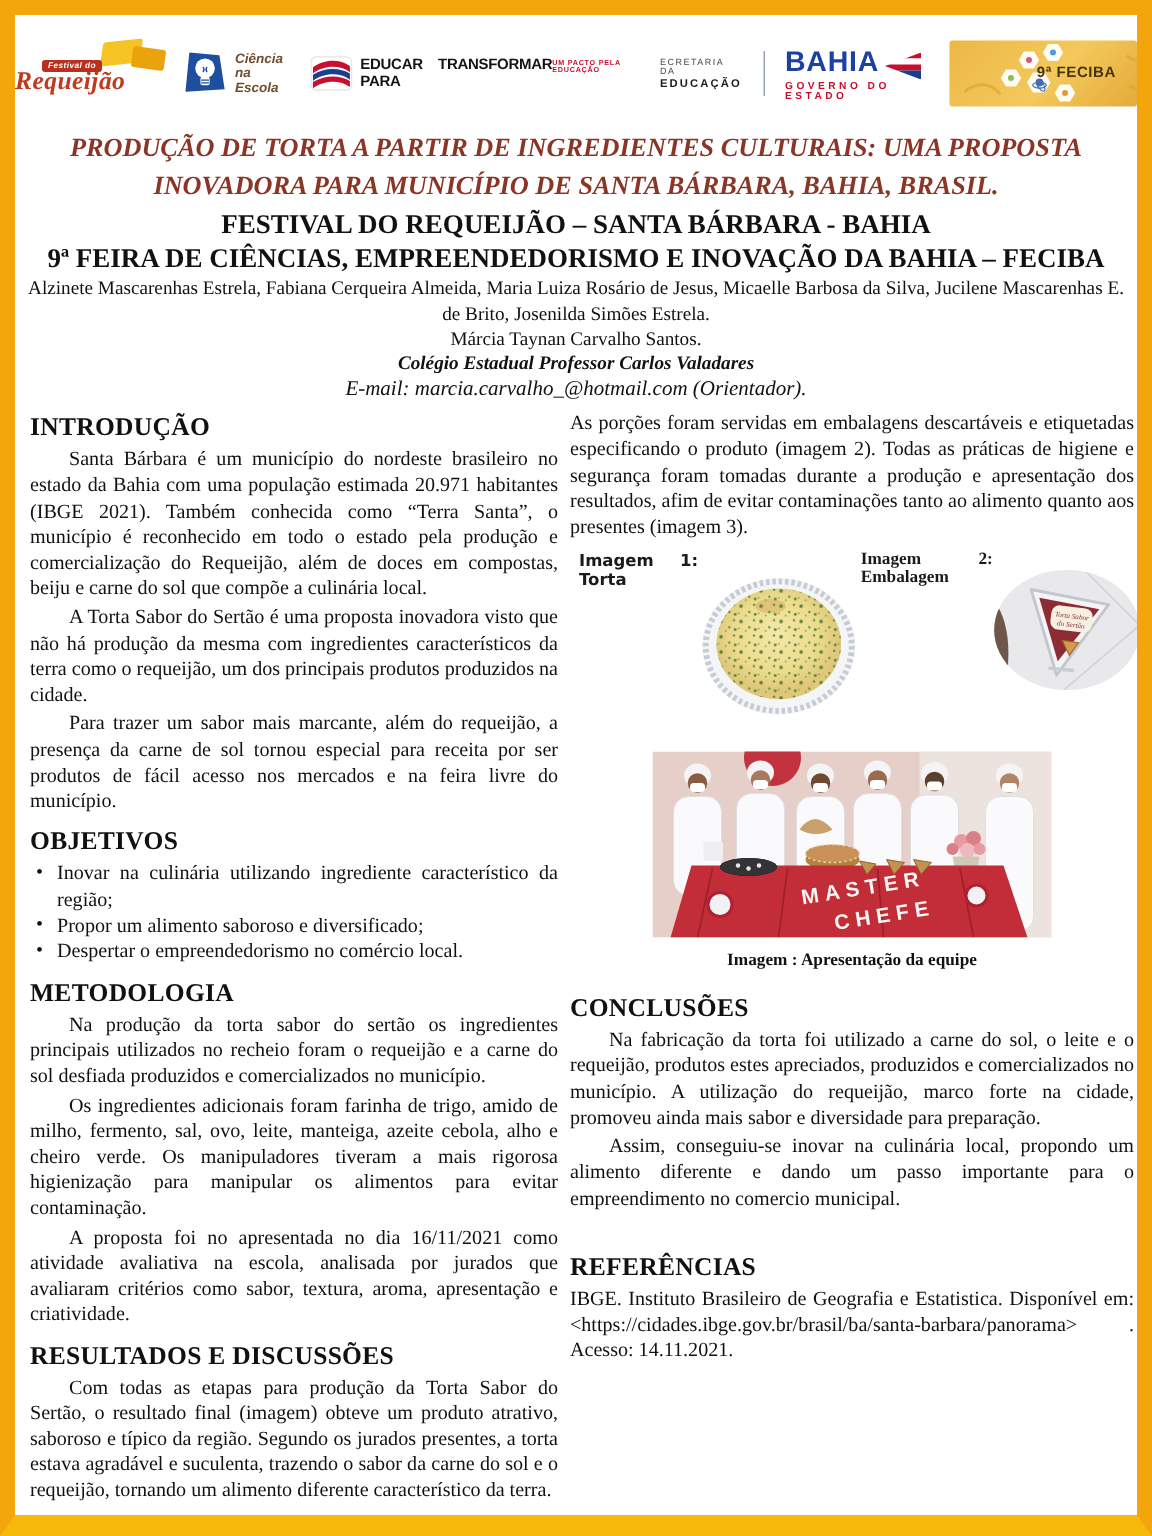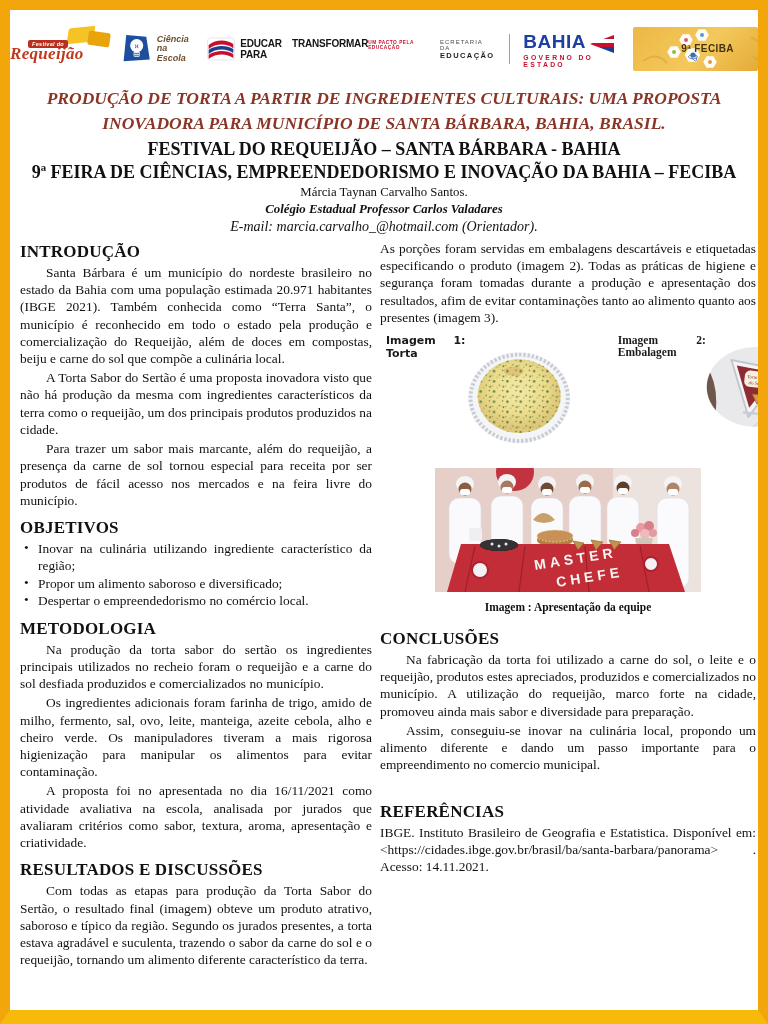--- a/index.html
+++ b/index.html
@@ -22,21 +22,21 @@
   .edu-sub{font:bold 4.8px "Liberation Sans",sans-serif;color:#C8102E;letter-spacing:.5px;margin-top:2px;}
   .sec-text{display:flex;flex-direction:column;line-height:1.2;justify-content:center;}
   .sec-l1{font:400 6px "Liberation Sans",sans-serif;color:#4c4c4c;letter-spacing:1px;}
   .sec-l2{font:800 7.5px "Liberation Sans",sans-serif;color:#1c1c1c;letter-spacing:1.4px;}
   .hdr-divider{width:1px;height:30px;background:#9aa3b5;}
   .bahia-logo{display:flex;flex-direction:column;align-items:flex-start;line-height:1;}
   .bahia-top{display:flex;align-items:flex-end;gap:2px;}
   .bahia-word{font:800 19px "Liberation Sans",sans-serif;color:#1D41A3;letter-spacing:.5px;}
   .bahia-sub{font:bold 6.8px "Liberation Sans",sans-serif;color:#C8102E;letter-spacing:2.3px;margin-top:1px;}
   .feciba{position:relative;width:152px;height:44px;background:linear-gradient(135deg,#ECB845,#F4C85C 55%,#E4AB38);border-radius:2px;overflow:hidden;}
-  .feciba-label{position:absolute;right:24px;top:16px;font:bold 10px "Liberation Sans",sans-serif;color:#44350f;letter-spacing:.4px;text-align:center;}
+  .feciba-label{position:absolute;right:14px;top:16px;font:bold 10px "Liberation Sans",sans-serif;color:#44350f;letter-spacing:.4px;text-align:center;}
   
   .poster-title{width:696px;margin:8px auto 2px;text-align:center;font:bold italic 17.5px "Liberation Serif",serif;color:#8A3525;line-height:1.42;}
   .meta{text-align:center;line-height:1.3;}
   .meta .ev{font-weight:bold;font-size:18px;}
   .meta .au{font-size:12.8px;width:736px;margin:0 auto;}
   .meta .sch{font-size:12.8px;font-weight:bold;font-style:italic;}
   .meta .em{font-size:14px;font-style:italic;}
   
   .columns{display:grid;grid-template-columns:352px 376px;gap:8px;padding:4px 6px 0 10px;height:762px;overflow:hidden;}
   .col{text-align:justify;}
@@ -44,21 +44,21 @@
   h2.first{margin-top:2px;}
   .col p{font-size:13.4px;line-height:1.285;margin:0 0 2px;text-indent:26px;}
   .col p.noindent{text-indent:0;}
   ul.obj{list-style:none;margin:1px 0 2px;padding:0 0 0 2px;}
   ul.obj li{font-size:13.4px;line-height:1.3;padding-left:16px;position:relative;}
   ul.obj li::before{content:"•";position:absolute;left:2px;top:-1px;}
   
   .figs-row{display:flex;justify-content:space-between;margin:8px 0 0;padding:0 6px;}
   .fig{display:flex;}
   .fig-cap-sans{font:bold 11px "DejaVu Sans",sans-serif;color:#1a1a1a;margin-bottom:4px;}
-  .fig-cap-serif{font:bold 11.5px "Liberation Serif",serif;color:#1a1a1a;margin-bottom:4px;margin-left:44px;}
+  .fig-cap-serif{font:bold 11.5px "Liberation Serif",serif;color:#1a1a1a;margin-bottom:4px;}
   .team-wrap{display:flex;flex-direction:column;align-items:center;margin-top:8px;}
   .team-cap{font:bold 11.5px "Liberation Serif",serif;margin-top:9px;}
   .concl-gap{margin-top:16px;}
   .ref-head{margin-top:28px;}
   .ref-entry{margin-top:14px;font-size:13px;}
 </style>
 </head>
 <body>
 
 <div class="frame">
@@ -145,20 +145,21 @@
       </svg>
       <span class="feciba-label">9ª FECIBA</span>
     </div>
   </div>
 
   <div class="poster-title">PRODUÇÃO DE TORTA A PARTIR DE INGREDIENTES CULTURAIS: UMA PROPOSTA INOVADORA PARA  MUNICÍPIO DE SANTA BÁRBARA, BAHIA, BRASIL.</div>
 
   <div class="meta">
     <div class="ev">FESTIVAL DO REQUEIJÃO – SANTA BÁRBARA - BAHIA</div>
     <div class="ev">9ª FEIRA DE CIÊNCIAS, EMPREENDEDORISMO E INOVAÇÃO DA BAHIA – FECIBA</div>
+    <div class="au">Alzinete Mascarenhas Estrela, Fabiana Cerqueira Almeida, Maria Luiza Rosário de Jesus, Micaelle Barbosa da Silva, Jucilene Mascarenhas E. de Brito, Josenilda Simões Estrela.</div>
     <div class="au">Márcia Taynan Carvalho Santos.</div>
     <div class="sch">Colégio Estadual Professor Carlos Valadares</div>
     <div class="em">E-mail: marcia.carvalho_@hotmail.com (Orientador).</div>
   </div>
 
   <div class="columns">
 
     <div class="col">
       <h2 class="first">INTRODUÇÃO</h2>
       <p>Santa Bárbara é um município do nordeste brasileiro no estado da Bahia com uma população estimada 20.971 habitantes (IBGE 2021). Também conhecida como “Terra Santa”, o município é reconhecido em todo o estado pela produção e comercialização do Requeijão, além de doces em compostas, beiju e carne do sol que compõe a culinária local.</p>

